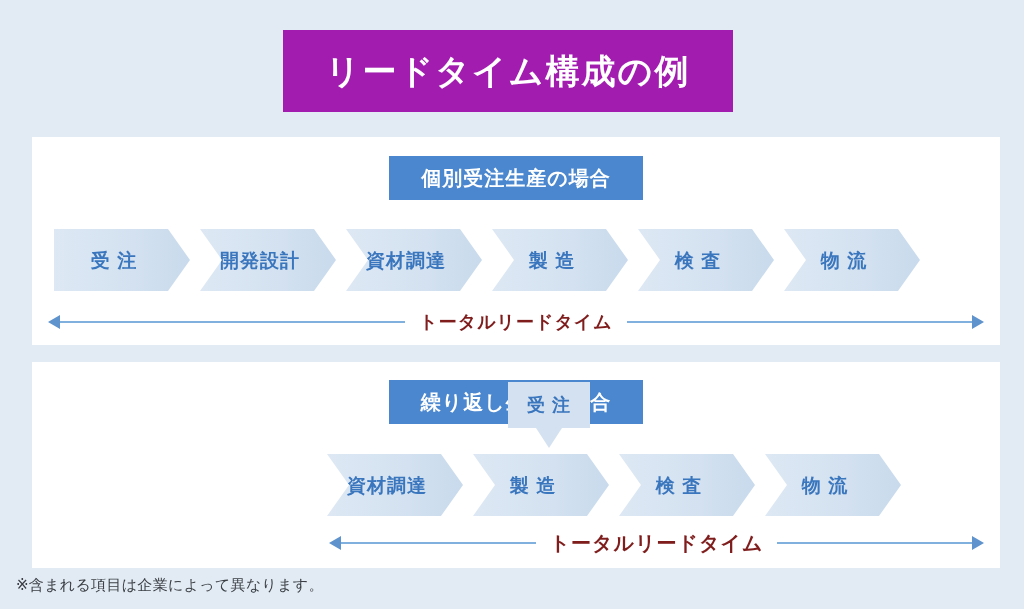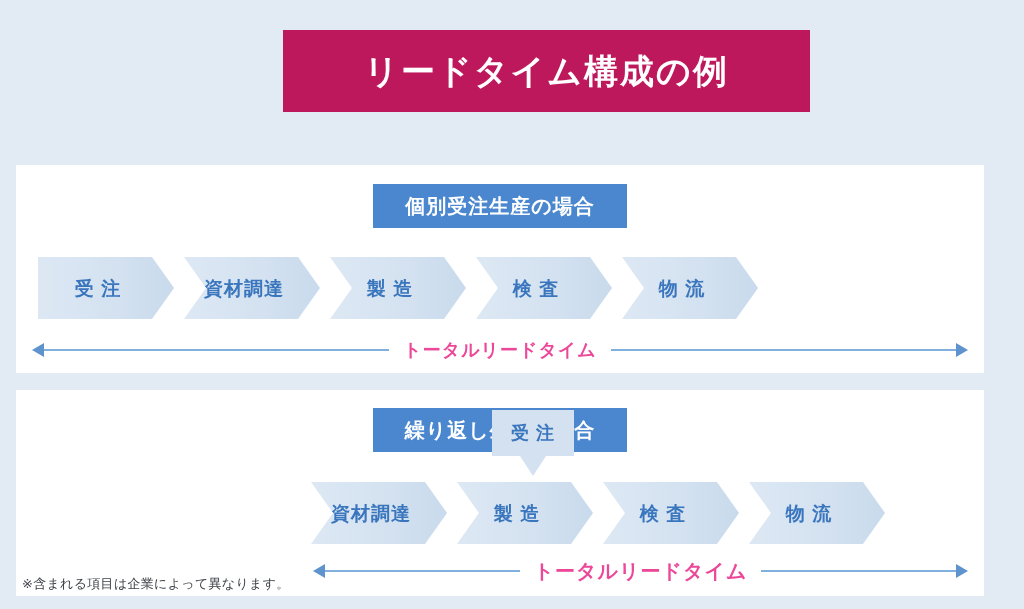--- a/index.html
+++ b/index.html
@@ -13,42 +13,41 @@
     font-family: "Liberation Sans", "DejaVu Sans", sans-serif;
     overflow: hidden;
     position: relative;
   }
 
   
   .title-bar {
     position: absolute;
     left: 283px;
     top: 30px;
-    width: 527px;
+    width: 450px;
     height: 82px;
-    background: #be185d;
+    background: #a21caf;
     display: flex;
     align-items: center;
     justify-content: center;
   }
   .title-bar .title-text {
     color: #ffffff;
     font-size: 34px;
     font-weight: bold;
     letter-spacing: 2px;
     line-height: 1;
   }
 
   
   .panel {
     position: absolute;
-    left: 16px;
+    left: 32px;
     width: 968px;
     background: #ffffff;
-    margin-top: 28px;
   }
   #panel-1 { top: 137px; height: 208px; }
   #panel-2 { top: 362px; height: 206px; }
 
   
   .section-heading {
     position: absolute;
     left: 357px;
     width: 254px;
     height: 44px;
@@ -121,21 +120,21 @@
   .leadtime .arrow-head {
     width: 0;
     height: 0;
     border-top: 7px solid transparent;
     border-bottom: 7px solid transparent;
     flex: 0 0 auto;
   }
   .leadtime .arrow-head.left  { border-right: 12px solid #5e93cd; }
   .leadtime .arrow-head.right { border-left: 12px solid #5e93cd; }
   .leadtime .leadtime-label {
-    color: #ec4899;
+    color: #7f1d1d;
     font-weight: bold;
     letter-spacing: 1px;
     white-space: nowrap;
     padding: 0 14px;
     line-height: 1;
     flex: 0 0 auto;
   }
   #leadtime-1 .leadtime-label { font-size: 18px; }
   #leadtime-2 .leadtime-label { font-size: 20px; }
 
@@ -166,24 +165,24 @@
     width: 0;
     height: 0;
     border-left: 13px solid transparent;
     border-right: 13px solid transparent;
     border-top: 20px solid #d4e1f0;
   }
 
   
   .footnote {
     position: absolute;
-    left: 22px;
+    left: 16px;
     top: 576px;
     color: #3b3f45;
-    font-size: 13px;
+    font-size: 15px;
     line-height: 1.2;
     letter-spacing: 0.3px;
   }
 </style>
 </head>
 <body>
 
 <div class="title-bar">
   <span class="title-text">リードタイム構成の例</span>
 </div>
@@ -192,20 +191,23 @@
 
   <div class="section-heading">
     <span class="heading-text">個別受注生産の場合</span>
   </div>
 
   <div class="chevron-row" id="row-1">
     <div class="chevron" style="width:136px">
       <span class="chevron-label">受 注</span>
     </div>
     <div class="chevron notch" style="width:136px">
+      <span class="chevron-label">開発設計</span>
+    </div>
+    <div class="chevron notch" style="width:136px">
       <span class="chevron-label">資材調達</span>
     </div>
     <div class="chevron notch" style="width:136px">
       <span class="chevron-label">製 造</span>
     </div>
     <div class="chevron notch" style="width:136px">
       <span class="chevron-label">検 査</span>
     </div>
     <div class="chevron notch" style="width:136px; margin-right:0">
       <span class="chevron-label">物 流</span>

